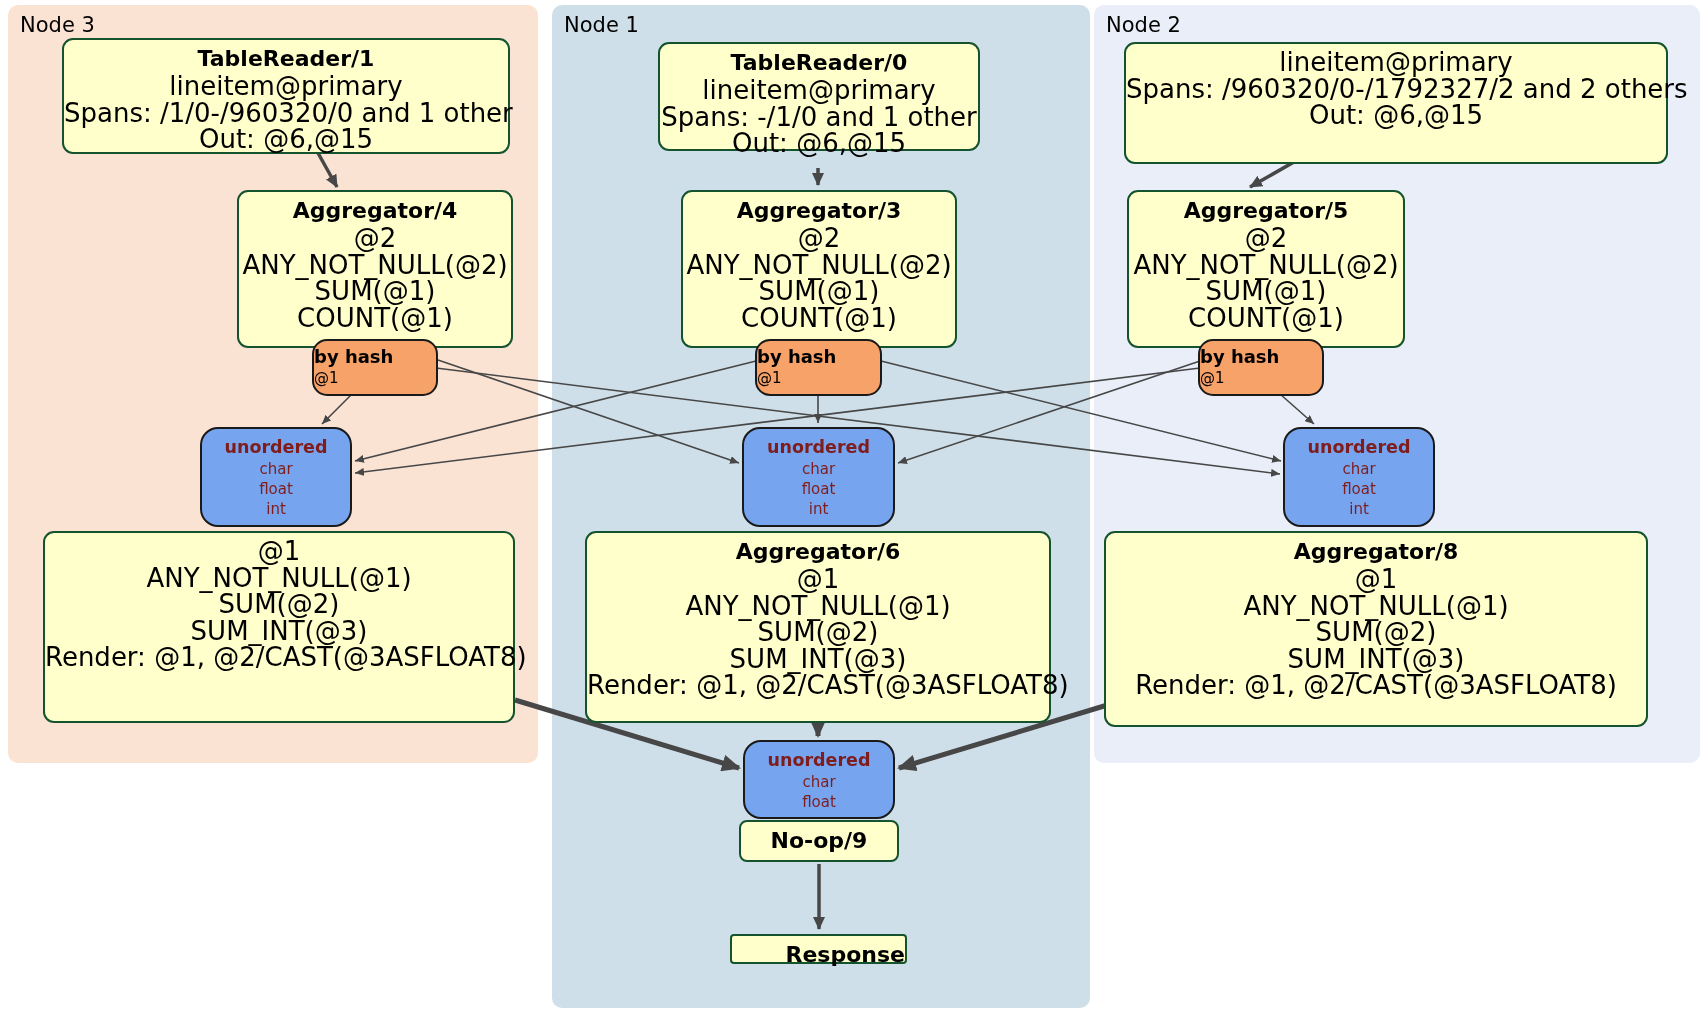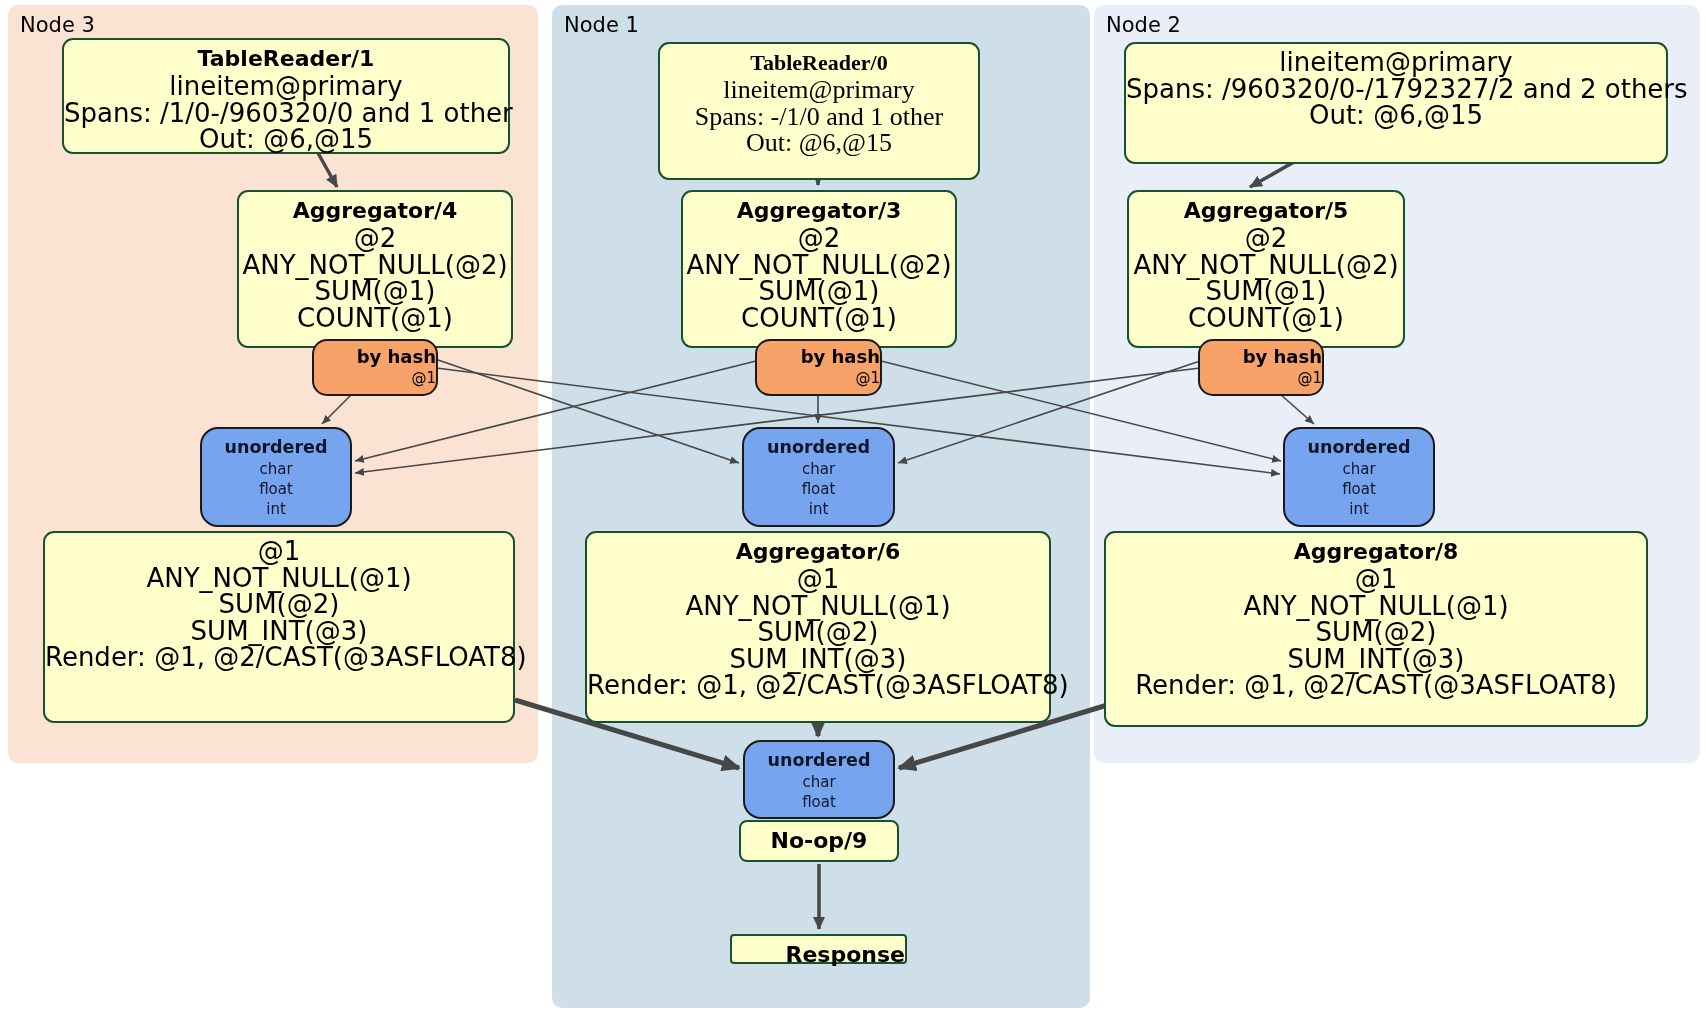--- a/index.html
+++ b/index.html
@@ -8,25 +8,25 @@
   .band{position:absolute;border-radius:10px;z-index:0;}
   .band-label{position:absolute;top:8px;left:12px;font-size:21px;color:#000;}
   .edges{position:absolute;left:0;top:0;z-index:1;}
   .box{position:absolute;background:#ffffcc;border:2px solid #14532d;border-radius:11px;
        text-align:center;box-sizing:border-box;padding-top:5px;z-index:2;color:#000;}
   .box .title{font-weight:bold;font-size:22px;line-height:28px;}
   .box .line{font-size:26px;line-height:26.5px;white-space:nowrap;}
   .mini{padding-top:0;}
   .mini .title{font-size:22px;line-height:37px;}
   .router{position:absolute;background:#f7a269;border:2px solid #1a1a1a;border-radius:15px;
-          text-align:right;box-sizing:border-box;padding-top:4px;z-index:3;color:#000;}
+          text-align:left;box-sizing:border-box;padding-top:4px;z-index:3;color:#000;}
   .router .rlabel{font-weight:bold;font-size:18px;line-height:24px;}
   .router .rdetail{font-size:15px;line-height:18px;}
   .sync{position:absolute;background:#76a4ee;border:2px solid #1a1a1a;border-radius:18px;
-        text-align:center;box-sizing:border-box;padding-top:7px;z-index:2;color:#0f172a;}
+        text-align:center;box-sizing:border-box;padding-top:7px;z-index:2;color:#7f1d1d;}
   .sync .slabel{font-weight:bold;font-size:17.5px;line-height:23px;}
   .sync .sline{font-size:15px;line-height:20px;}
 </style>
 </head>
 <body>
 
 <div class="canvas">
 
   <div class="band" style="left:8px;top:5px;width:530px;height:758px;background:#fbe3d4;">
     <div class="band-label">Node 3</div>
@@ -71,21 +71,21 @@
 
     <line x1="819" y1="864" x2="819" y2="929" stroke="#474747" stroke-width="3.5" marker-end="url(#ah_m)"></line>
   </svg>
 
   <div class="box" style="left:62px;top:38px;width:448px;height:116px;">
     <div class="title">TableReader/1</div>
     <div class="line">lineitem@primary</div>
     <div class="line">Spans: /1/0-/960320/0 and 1 other</div>
     <div class="line">Out: @6,@15</div>
   </div>
-  <div class="box" style="left:658px;top:42px;width:322px;height:138px;font-family:Liberation Serif, serif;">
+  <div class="box" style="left:658px;top:42px;width:322px;height:109px;">
     <div class="title">TableReader/0</div>
     <div class="line">lineitem@primary</div>
     <div class="line">Spans: -/1/0 and 1 other</div>
     <div class="line">Out: @6,@15</div>
   </div>
   <div class="box" style="left:1124px;top:42px;width:544px;height:122px;">
     <div class="line">lineitem@primary</div>
     <div class="line">Spans: /960320/0-/1792327/2 and 2 others</div>
     <div class="line">Out: @6,@15</div>
   </div>

